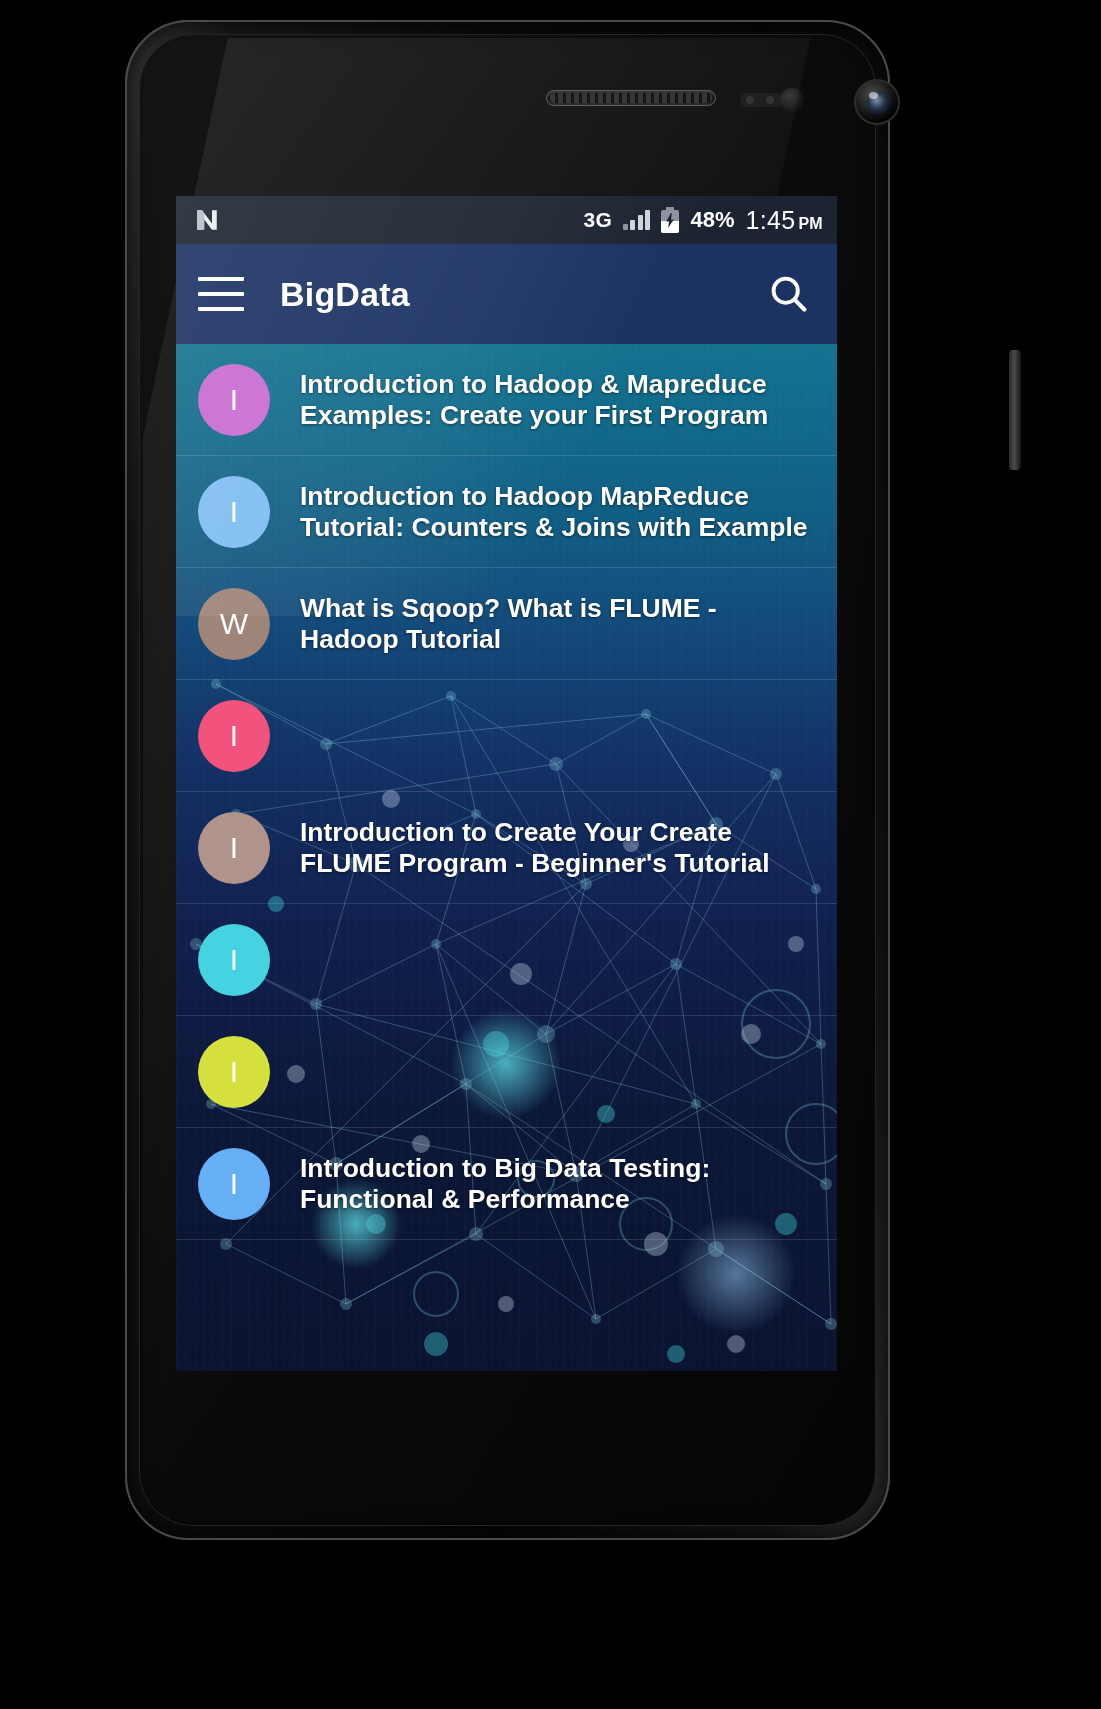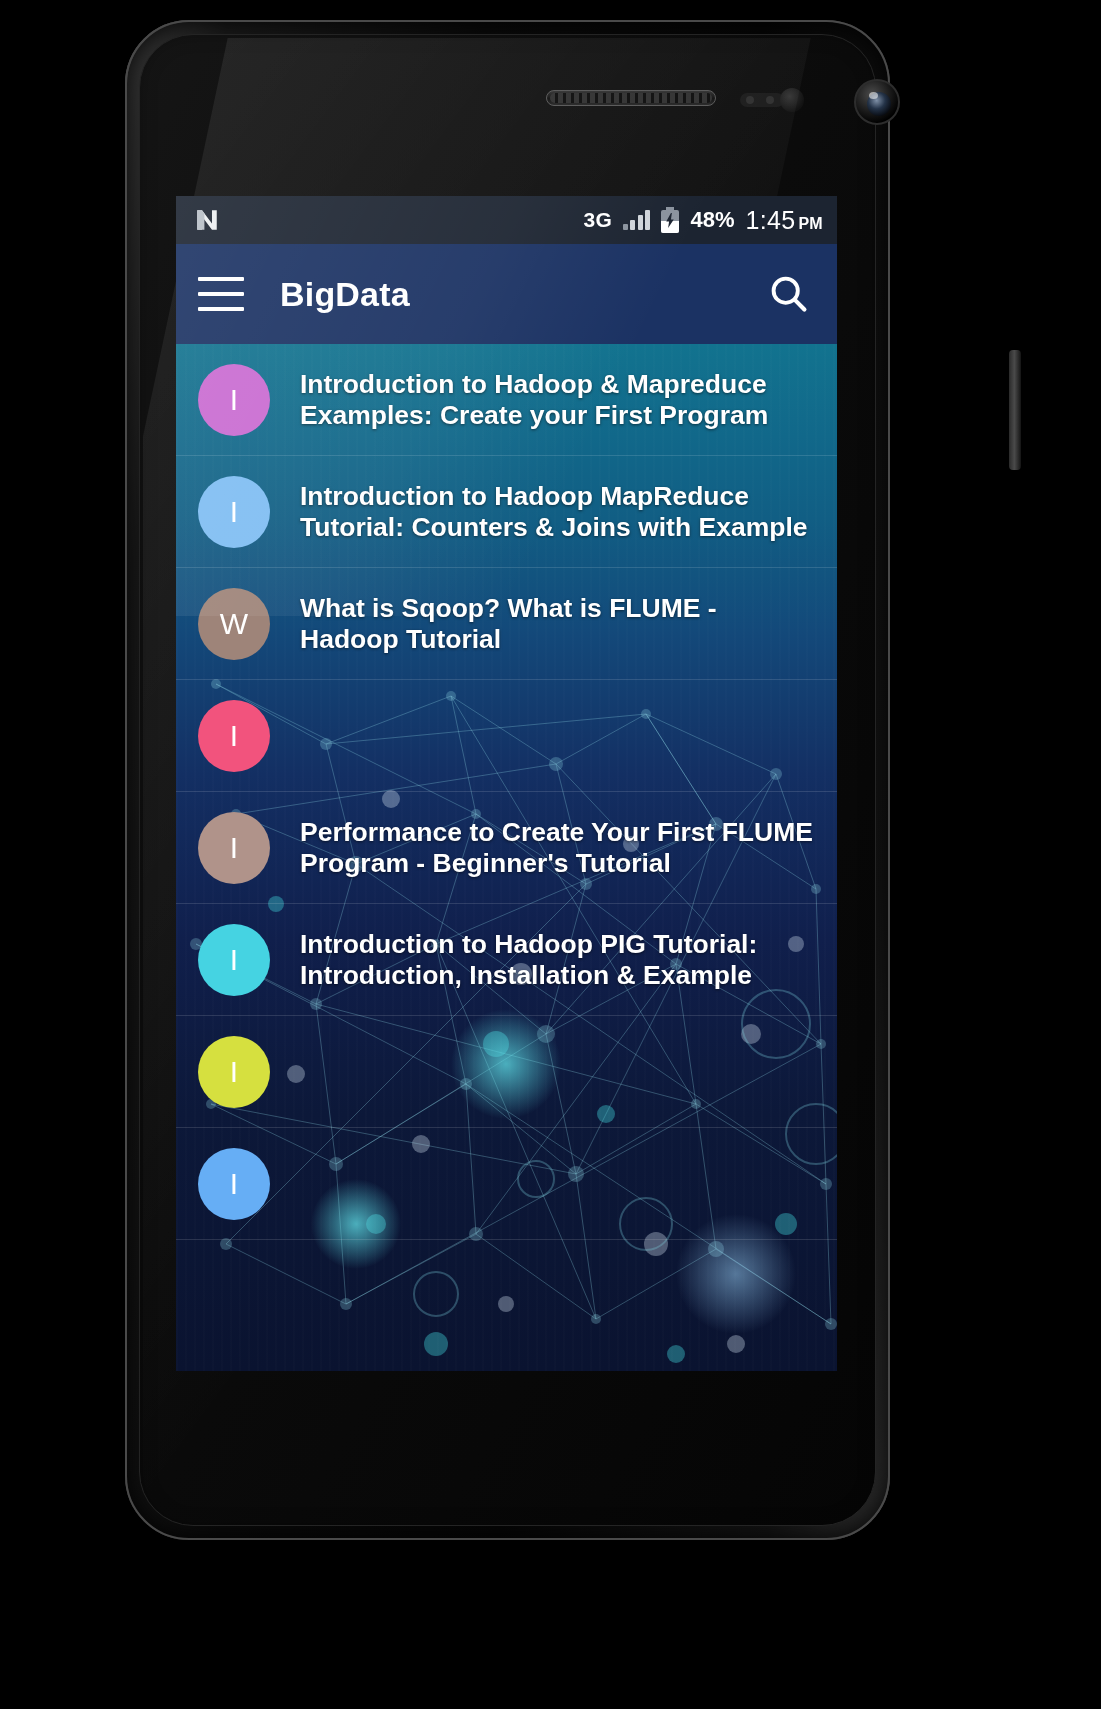--- a/index.html
+++ b/index.html
@@ -370,36 +370,36 @@
           </div>
           <div class="row">
             <div class="avatar" style="background: rgb(242, 83, 125);">
               <span>I</span>
             </div>
           </div>
           <div class="row">
             <div class="avatar" style="background: rgb(176, 147, 138);">
               <span>I</span>
             </div>
-            <div class="row-title">Performance to Create Your First FLUME Program - Beginner's Tutorial</div>
+            <div class="row-title">Introduction to Create Your Create FLUME Program - Beginner's Tutorial</div>
           </div>
           <div class="row">
             <div class="avatar" style="background: rgb(69, 211, 226);">
               <span>I</span>
             </div>
-            <div class="row-title">Introduction to Hadoop PIG Tutorial: Introduction, Installation &amp; Example</div>
           </div>
           <div class="row">
             <div class="avatar" style="background: rgb(214, 224, 63);">
               <span>I</span>
             </div>
           </div>
           <div class="row">
             <div class="avatar" style="background: rgb(102, 174, 245);">
               <span>I</span>
             </div>
+            <div class="row-title">Introduction to Big Data Testing: Functional &amp; Performance</div>
           </div>
         </div>
     </div>
 
     <div class="screen-gloss"></div>
   </div>
 </div>
 
 </body></html>

